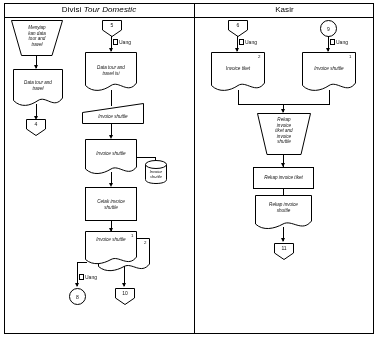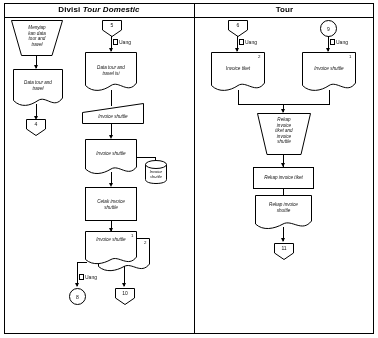--- a/index.html
+++ b/index.html
@@ -20,21 +20,21 @@
     border-left:1px solid #000;
   }
   
   .title-rule{
     position:absolute;left:4px;top:17px;width:370px;height:0;
     border-top:1px solid #000;
   }
 
   .lane-title{
     position:absolute;top:4px;height:12px;line-height:12px;
-    text-align:center;font-size:8px;font-weight:bold;color:#000;
+    text-align:center;font-size:8px;font-weight:normal;color:#000;
     letter-spacing:.1px;white-space:nowrap;
   }
   .lane-title .it{font-style:italic;}
   #lane-title-left{left:4px;width:190px;}
   #lane-title-right{left:195px;width:179px;}
 
   
   .shape{position:absolute;box-sizing:border-box;}
 
   .lbl{
@@ -109,21 +109,21 @@
 <div id="root">
 
   <div class="frame"></div>
   <div class="title-rule"></div>
   <div class="divider"></div>
 
   <div class="lane-title" id="lane-title-left">
     <span>Divisi </span><span class="it">Tour Domestic</span>
   </div>
   <div class="lane-title" id="lane-title-right">
-    <span>Tour</span>
+    <span>Kasir</span>
   </div>
 
   <div class="shape trap" style="left:11px;top:20px;width:52px;height:36px;">
     <svg viewBox="0 0 52 36" preserveAspectRatio="none">
       <polygon points="0.5,0.5 51.5,0.5 41,35.5 10.5,35.5" fill="#fff" stroke="#000" stroke-width="1"></polygon>
     </svg>
     <div class="lbl" style="top:5px;">Menyiap
 kan data
 tour and
 travel</div>

